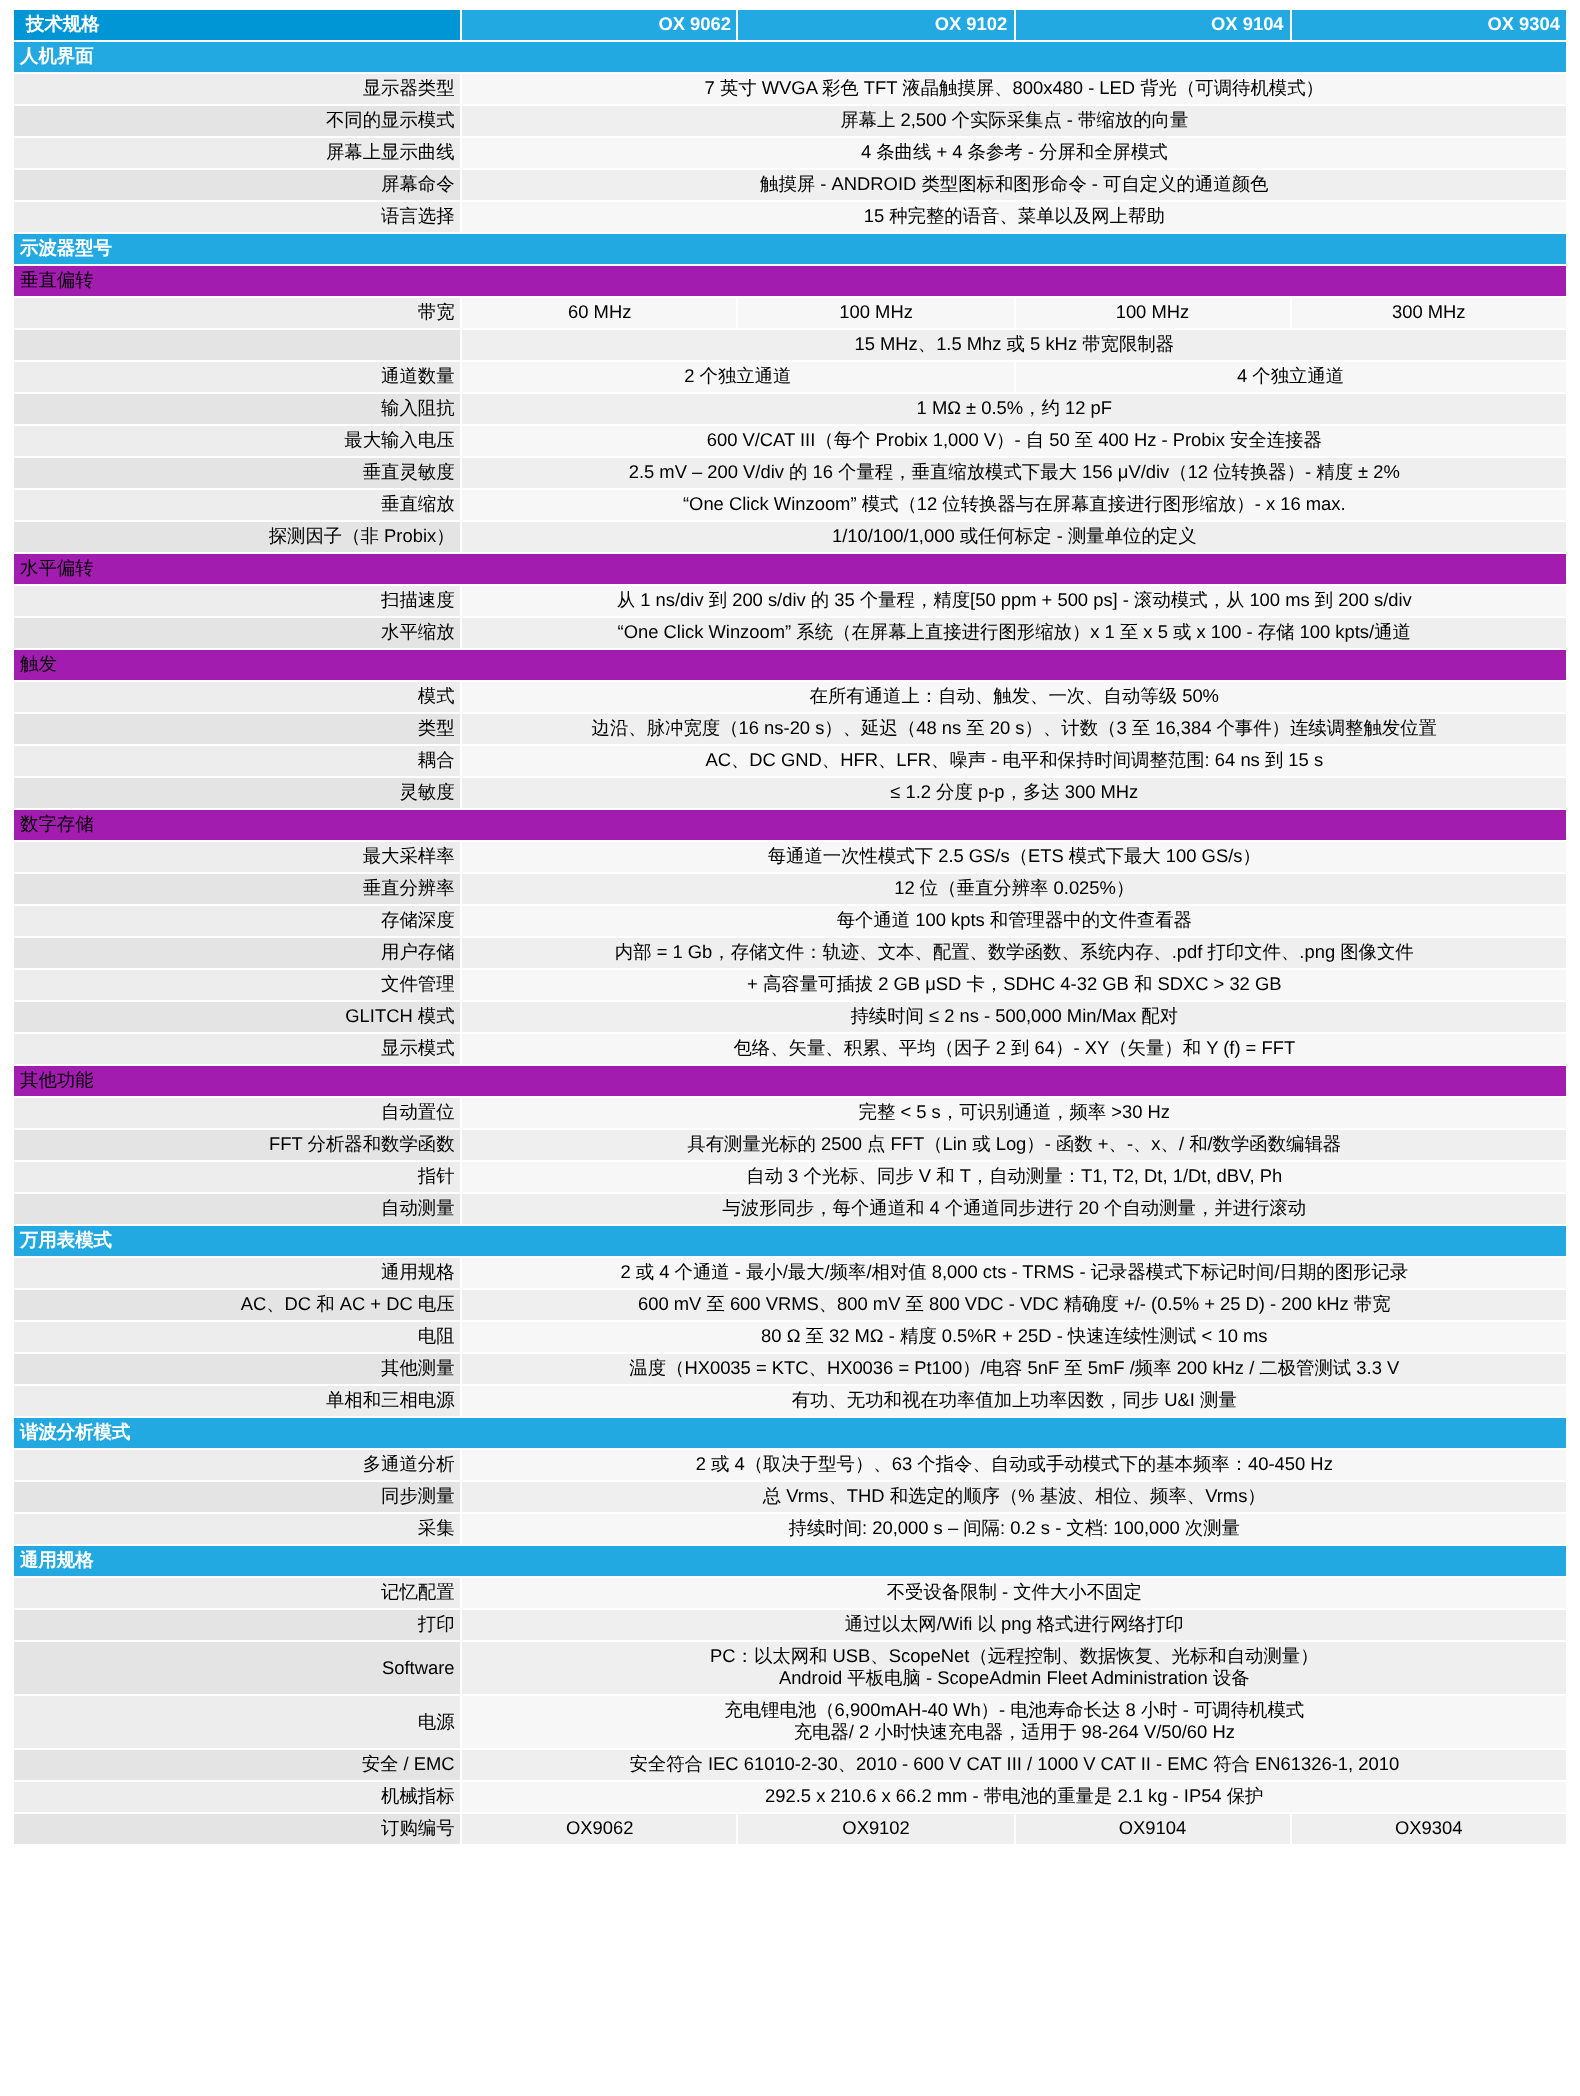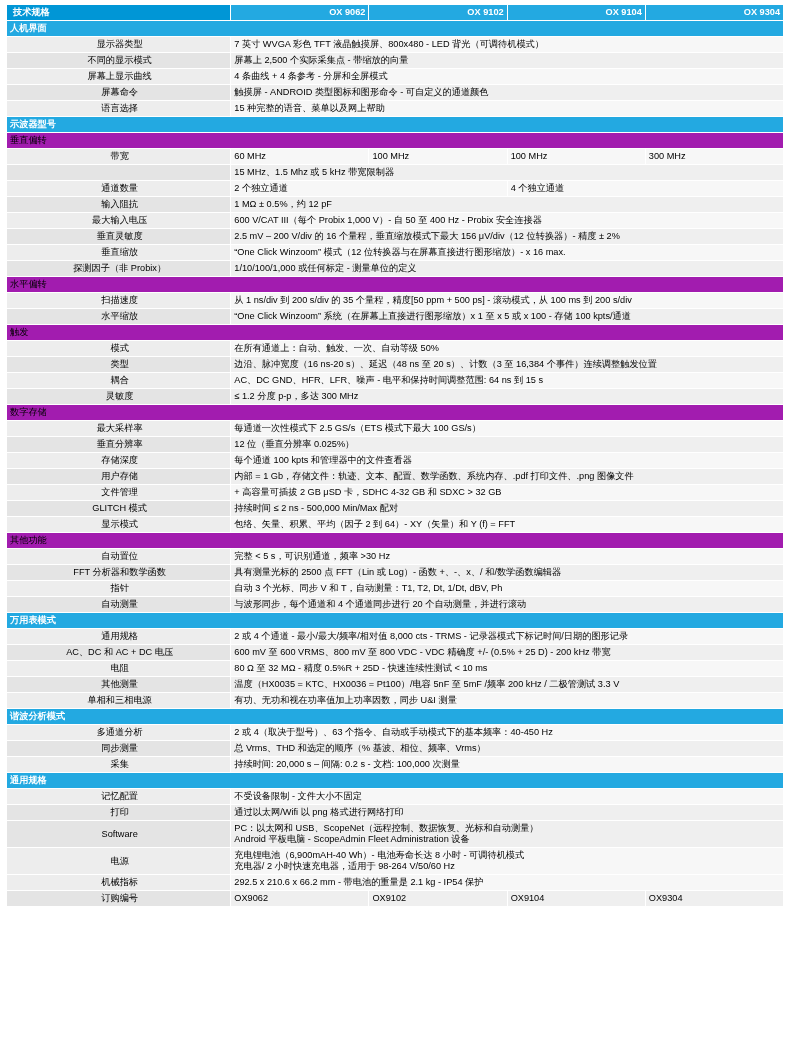--- a/index.html
+++ b/index.html
@@ -4,22 +4,22 @@
 <style>
   html,body{margin:0;padding:0;background:#ffffff;}
   body{font-family:"Liberation Sans","DejaVu Sans",sans-serif;color:#000;}
   #page{width:790px;min-height:1048px;position:relative;background:#fff;}
   table.spec{border-collapse:collapse;width:778px;margin:4px 6px 0 6px;table-layout:fixed;}
   table.spec td{border:1px solid #ffffff;font-size:9.2px;line-height:11px;padding:2px 3px;vertical-align:middle;}
   .hdr td{background:#23a9e1;color:#fff;font-weight:bold;font-size:13px;text-align:right;padding:7px 3px;border:1px solid #fff;}
   .hdr td.first{background:#0096d6;text-align:left;padding-left:6px;margin-left:24px;}
   .section td{background:#23a9e1;color:#ffffff;font-weight:bold;font-size:9.4px;padding:3px 5px;border:1px solid #fff;}
   .sub td{background:#a21caf;color:#000;font-size:9.2px;padding:2px 5px;border:1px solid #fff;font-weight:normal;}
-  tr.row td.lbl{background:#ededed;padding-left:5px;text-align:center;}
-  tr.row td.val{background:#f7f7f7;text-align:left;}
+  tr.row td.lbl{background:#ededed;padding-left:5px;text-align:right;}
+  tr.row td.val{background:#f7f7f7;text-align:center;}
   tr.row.alt td.lbl{background:#e4e4e4;}
   tr.row.alt td.val{background:#efefef;}
   .c1{width:224px;}
   .c2,.c3,.c4,.c5{width:138px;}
   .multi{white-space:pre-line;}
 </style>
 </head>
 <body>
 
 <div id="page">
@@ -236,20 +236,24 @@
         <tr class="row alt">
           <td class="lbl">Software</td>
           <td class="val multi" colspan="4">PC：以太网和 USB、ScopeNet（远程控制、数据恢复、光标和自动测量）
 Android 平板电脑 - ScopeAdmin Fleet Administration 设备</td>
         </tr>
         <tr class="row">
           <td class="lbl">电源</td>
           <td class="val multi" colspan="4">充电锂电池（6,900mAH-40 Wh）- 电池寿命长达 8 小时 - 可调待机模式
 充电器/ 2 小时快速充电器，适用于 98-264 V/50/60 Hz</td>
         </tr>
+        <tr class="row alt">
+          <td class="lbl">安全 / EMC</td>
+          <td class="val multi" colspan="4">安全符合 IEC 61010-2-30、2010 - 600 V CAT III / 1000 V CAT II - EMC 符合 EN61326-1, 2010</td>
+        </tr>
         <tr class="row">
           <td class="lbl">机械指标</td>
           <td class="val multi" colspan="4">292.5 x 210.6 x 66.2 mm - 带电池的重量是 2.1 kg - IP54 保护</td>
         </tr>
         <tr class="row alt">
           <td class="lbl">订购编号</td>
           <td class="val">OX9062</td>
           <td class="val">OX9102</td>
           <td class="val">OX9104</td>
           <td class="val">OX9304</td>

